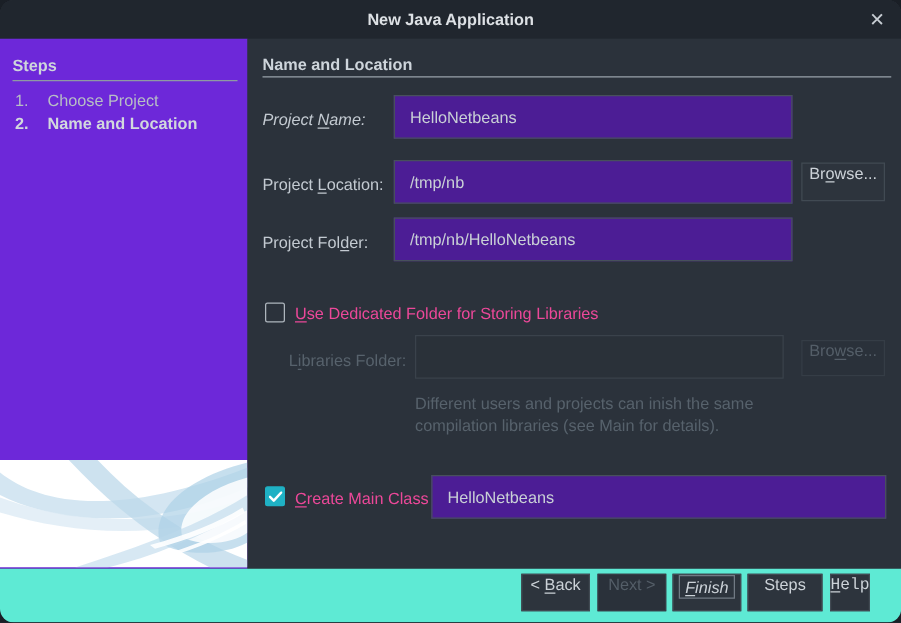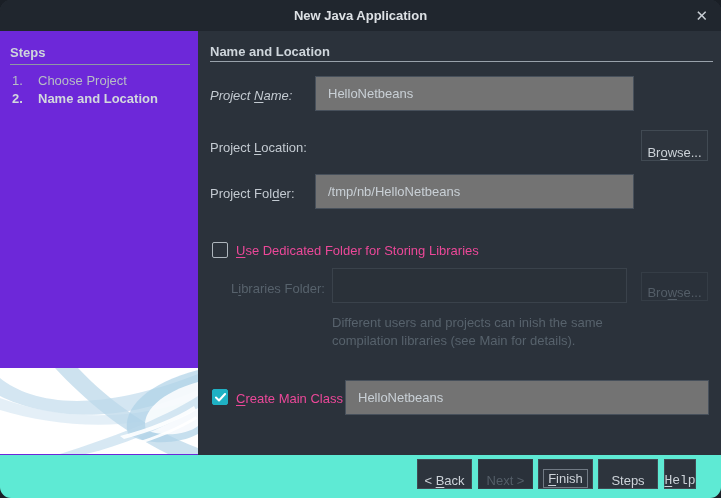--- a/index.html
+++ b/index.html
@@ -32,32 +32,32 @@
   .step-row.inactive { color:#b7bec5; }
   .step-row.active { color:#d2d8dd; font-weight:bold; }
   
   #swoosh { position:absolute; left:0; top:337px; width:198px; height:86px; }
   
   #main { position:absolute; left:198px; top:31px; width:523px; height:424px; background:#2b323b; }
   #main-header { position:absolute; left:12px; top:13px; font-weight:bold; color:#ced5db; }
   #main-rule { position:absolute; left:12px; top:30px; width:503px; border-top:1px solid #99a2ab; }
   .flabel { position:absolute; color:#c3cad1; white-space:nowrap; }
   .tfield {
-    position:absolute; height:35px; background:#737373; border:1px solid #47505b;
+    position:absolute; height:35px; background:#4c1d95; border:1px solid #47505b;
     color:#c9d0d6; font-size:13px; font-family:inherit; padding:0 12px; outline:none;
   }
   .tfield:disabled { border-color:#3a424b; background:#2a3139; }
   .btn {
     position:absolute; background:#2d343d; border:1px solid #414a53; color:#ccd2d8;
-    font-size:13px; font-family:inherit; display:flex; align-items:flex-end; justify-content:center;
+    font-size:13px; font-family:inherit; display:flex; align-items:flex-start; justify-content:center;
     cursor:default;
   }
   .btn:disabled, .btn.disabled { color:#545e68; border-color:#353d46; background:#2a313a; }
   .btn .inner { display:inline-block; }
-  .btn .inner.focusring { border:1px solid #717a84; padding:1px 4px; }
+  .btn .inner.focusring { border:1px solid #717a84; padding:1px 4px;font-style:italic; }
   
   .cb {
     position:absolute; width:16px; height:16px; border:1px solid #aeb6bd; border-radius:2px;
     background:transparent; display:flex; align-items:center; justify-content:center;
   }
   .cb.checked { background:#1fb1c4; border-color:#1fb1c4; }
   .cblabel { position:absolute; color:#ec4899; white-space:nowrap; }
   .dim { color:#57626c !important; }
   .hint { position:absolute; color:#57626c; white-space:nowrap; }
   
@@ -100,20 +100,21 @@
   </div>
 
   <div id="main">
     <div id="main-header">Name and Location</div>
     <div id="main-rule"></div>
 
     <label class="flabel" style="left:12px; top:57px;font-style:italic;">Project <u>N</u>ame:</label>
     <input class="tfield" style="left: 117px; top: 45px; width: 319px;" type="text" value="HelloNetbeans">
 
     <label class="flabel" style="left:12px; top:109px;">Project <u>L</u>ocation:</label>
+    <input class="tfield" style="left: 117px; top: 97px; width: 319px;" type="text" value="/tmp/nb">
     <button class="btn" style="left:443px; top:99px; width:67px; height:31px;">
       <span class="inner">Br<u>o</u>wse...</span>
     </button>
 
     <label class="flabel" style="left:12px; top:155px;">Project Fol<u>d</u>er:</label>
     <input class="tfield" style="left: 117px; top: 143px; width: 319px;" type="text" value="/tmp/nb/HelloNetbeans">
 
     <span class="cb" style="left:14px; top:211px;"></span>
     <label class="cblabel" style="left:38px; top:212px;"><u>U</u>se Dedicated Folder for Storing Libraries</label>
 

